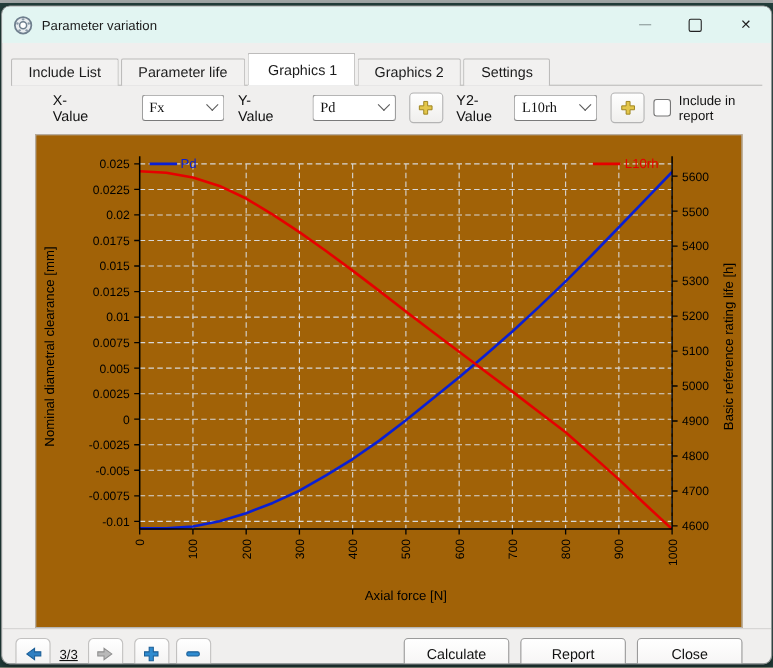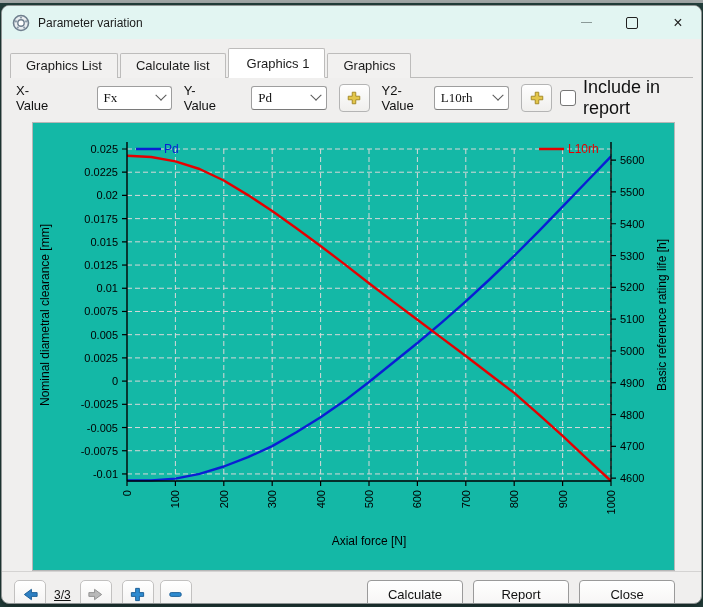--- a/index.html
+++ b/index.html
@@ -27,23 +27,23 @@
   .toolbar{display:flex;align-items:center;height:40px;padding:0 14px;flex:none;font-size:13px;color:#111;}
   .tb-label{margin-right:10px;}
   .select{width:76px;height:22px;background:#fff;border:1px solid #9e9e9e;border-bottom-color:#7a7a7a;
           border-radius:3px;display:flex;align-items:center;padding:0 6px;margin-right:12px;font-family:Liberation Serif, serif;}
   .select .sel-text{flex:1;font-size:13px;color:#111;}
   .chev{width:7px;height:7px;border-right:1.4px solid #5a5a5a;border-bottom:1.4px solid #5a5a5a;
         transform:rotate(45deg) translate(-2px,-2px);flex:none;}
   .icon-btn{width:29px;height:26px;background:linear-gradient(#fefefe,#f0efed);border:1px solid #b4b4b4;
             border-radius:4px;display:flex;align-items:center;justify-content:center;margin-right:12px;flex:none;}
   .checkbox{width:14px;height:14px;background:#fff;border:1px solid #767676;border-radius:3px;margin:0 7px 0 4px;flex:none;}
-  .cb-label{font-size:18px;color:#111;}
-  
-  .chart-panel{margin:4px 30px 0 30px;width:641px;height:447px;background:#14b8a6;border:1px solid #b7b7b7;flex:none;}
+  .cb-label{font-size:12px;color:#111;}
+  
+  .chart-panel{margin:4px 30px 0 30px;width:641px;height:447px;background:#a16207;border:1px solid #b7b7b7;flex:none;}
   .chart-panel svg{display:block;font-family:"Liberation Sans",sans-serif;}
   
   .footer{margin-top:auto;border-top:1px solid #d4d3d2;display:flex;align-items:center;
           padding:8px 26px 10px 12px;flex:none;}
   .nav-btn{width:30px;height:27px;background:linear-gradient(#ffffff,#f2f1f0);border:1px solid #c2c1c0;
            border-radius:5px;display:flex;align-items:center;justify-content:center;flex:none;}
   .page-ind{font-size:12px;color:#111;margin:0 9px 0 8px;text-decoration:underline;}
   .gap{width:10px;flex:none;}
   .btn{min-width:74px;height:27px;background:linear-gradient(#ffffff,#f5f4f3);border:1px solid #9a9a9a;
        border-radius:4px;font-size:13px;color:#111;display:flex;align-items:center;justify-content:center;
@@ -74,28 +74,29 @@
         <div class="win-btn">
             <span class="glyph-max"></span>
           </div>
         <div class="win-btn">
             <span class="glyph-close">×</span>
           </div>
       </div>
     </div>
 
     <div class="tabbar">
-      <div class="tab">Graphics List</div>
-      <div class="tab">Calculate list</div>
+      <div class="tab">Include List</div>
+      <div class="tab">Parameter life</div>
       <div class="tab active">Graphics 1</div>
-      <div class="tab">Graphics</div>
+      <div class="tab">Graphics 2</div>
+      <div class="tab">Settings</div>
     </div>
 
     <div class="toolbar">
-      <span class="tb-label" style="margin-right:44px;">X-Value</span>
+      <span class="tb-label" style="margin-right:44px;margin-left:32px;">X-Value</span>
       <div class="select">
         <span class="sel-text">Fx</span>
         <span class="chev"></span>
       </div>
       <span class="tb-label" style="margin-right:32px;">Y-Value</span>
       <div class="select">
         <span class="sel-text">Pd</span>
         <span class="chev"></span>
       </div>
       <div class="icon-btn">

